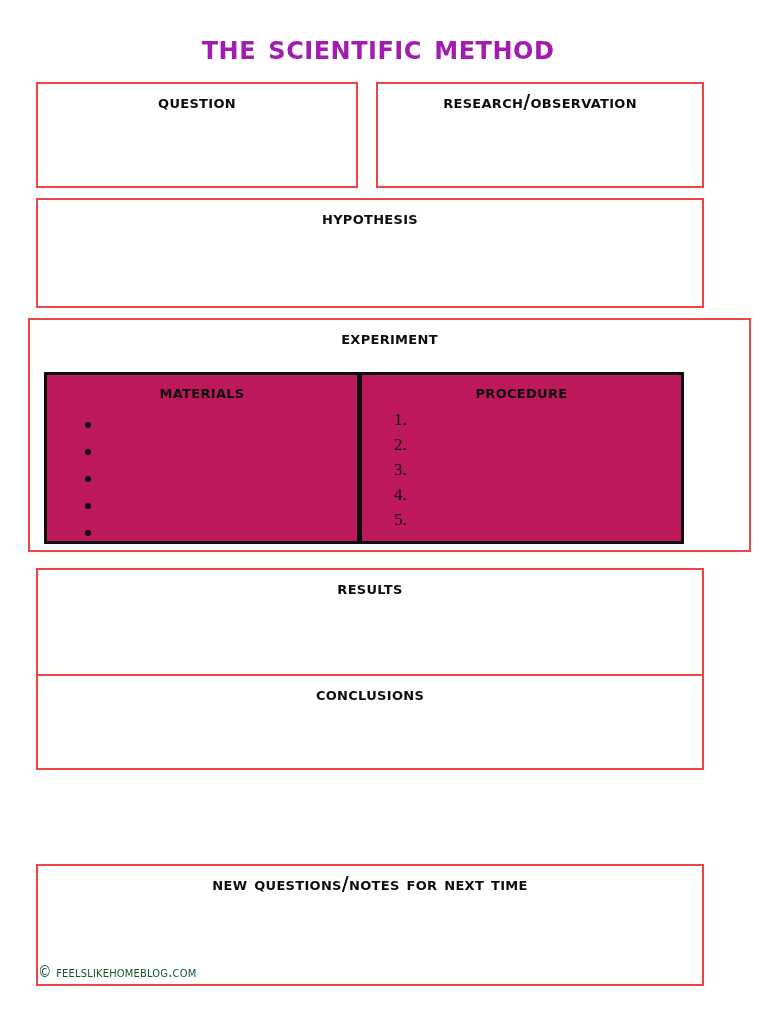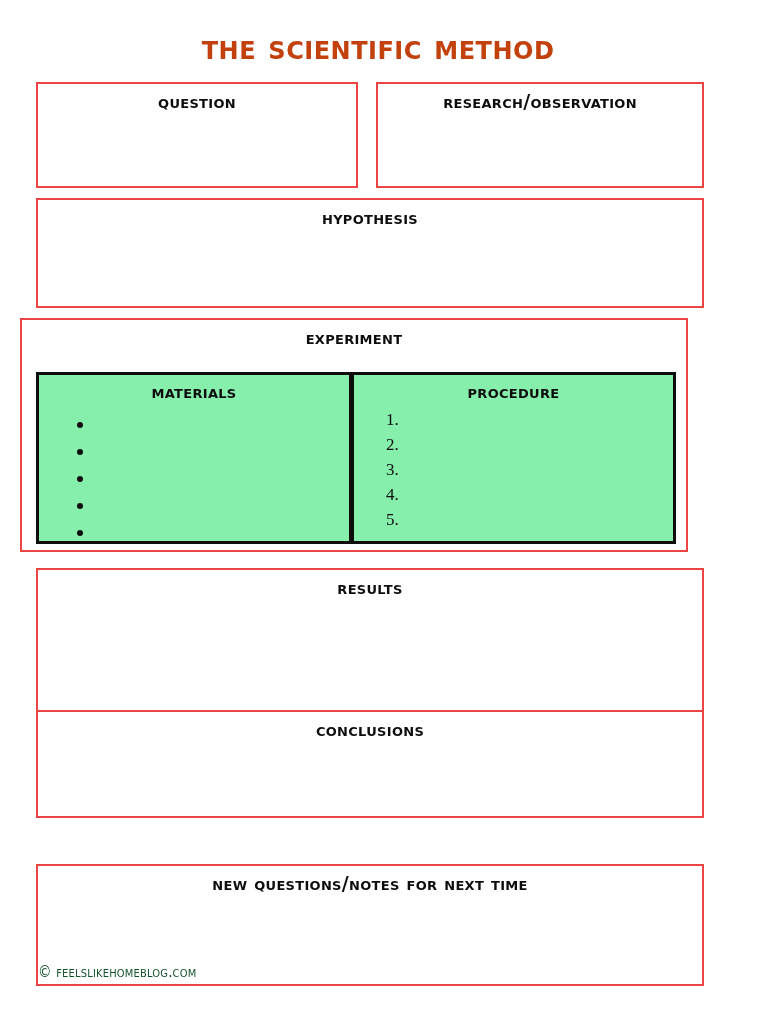--- a/index.html
+++ b/index.html
@@ -31,21 +31,21 @@
     position: absolute;
     left: 0;
     top: 28px;
     width: 756px;
     text-align: center;
     font-family: "DejaVu Sans", sans-serif;
     font-weight: bold;
     font-size: 34px;
     line-height: 38px;
     letter-spacing: 0.5px;
-    color: #c2410c;
+    color: #a21caf;
     font-variant: small-caps;
     text-transform: lowercase;
   }
 
   
   .box {
     position: absolute;
     border: 2px solid #ef4444;
     background: #ffffff;
     box-sizing: border-box;
@@ -78,42 +78,42 @@
     left: 0;
     right: 0;
     bottom: 0;
     top: 32px;
   }
 
   
   #box-question      { left: 36px;  top: 82px;  width: 322px; height: 106px; }
   #box-research      { left: 376px; top: 82px;  width: 328px; height: 106px; }
   #box-hypothesis    { left: 36px;  top: 198px; width: 668px; height: 110px; }
-  #box-experiment    { left: 20px;  top: 318px; width: 668px; height: 234px; }
+  #box-experiment    { left: 28px;  top: 318px; width: 723px; height: 234px; }
   #box-results       { left: 36px;  top: 568px; width: 668px; height: 154px; }
-  #box-conclusions   { left: 36px;  top: 710px; width: 668px; height: 108px; }
+  #box-conclusions   { left: 36px;  top: 674px; width: 668px; height: 96px; }
   #box-newquestions  { left: 36px;  top: 820px; width: 668px; height: 122px; margin-top: 44px; }
 
   
   #box-materials {
     left: 14px;
     top: 52px;
     width: 316px;
     height: 172px;
   }
   #box-procedure {
     left: 329px;
     top: 52px;
     width: 325px;
     height: 172px;
   }
   #box-materials, #box-procedure {
     position: absolute;
     border: 3px solid #0d0d0d;
-    background: #86efac;
+    background: #be185d;
     box-sizing: border-box;
   }
 
   
   .bullet-list {
     position: absolute;
     left: 38px;
     top: 36px;
     margin: 0;
     padding: 0;

